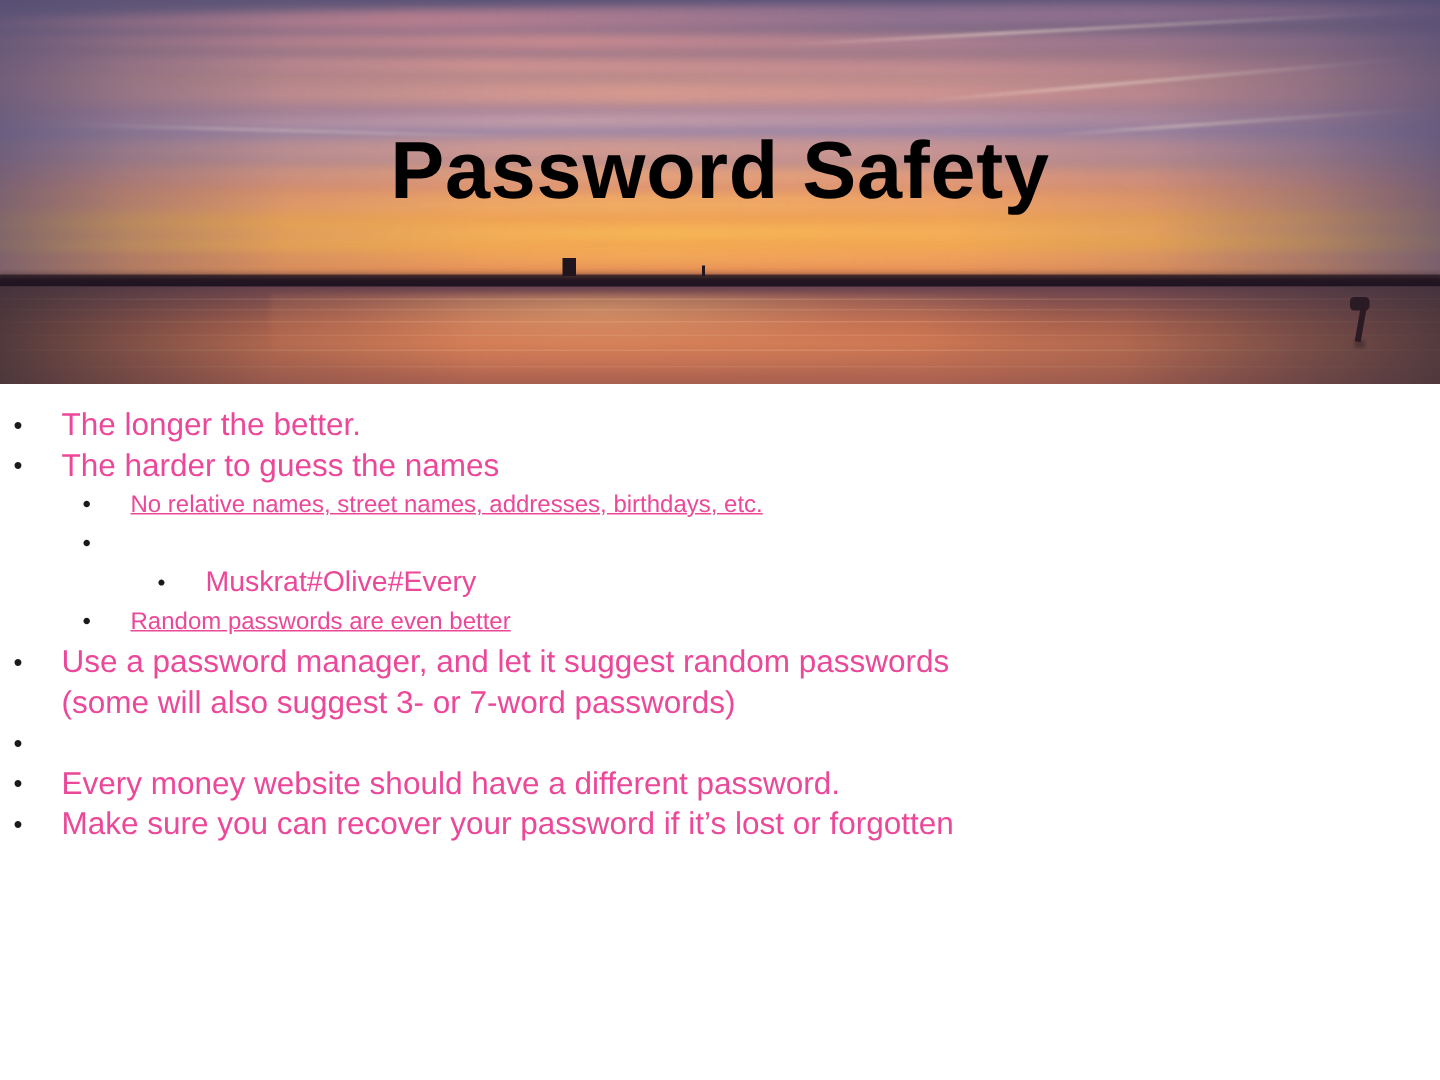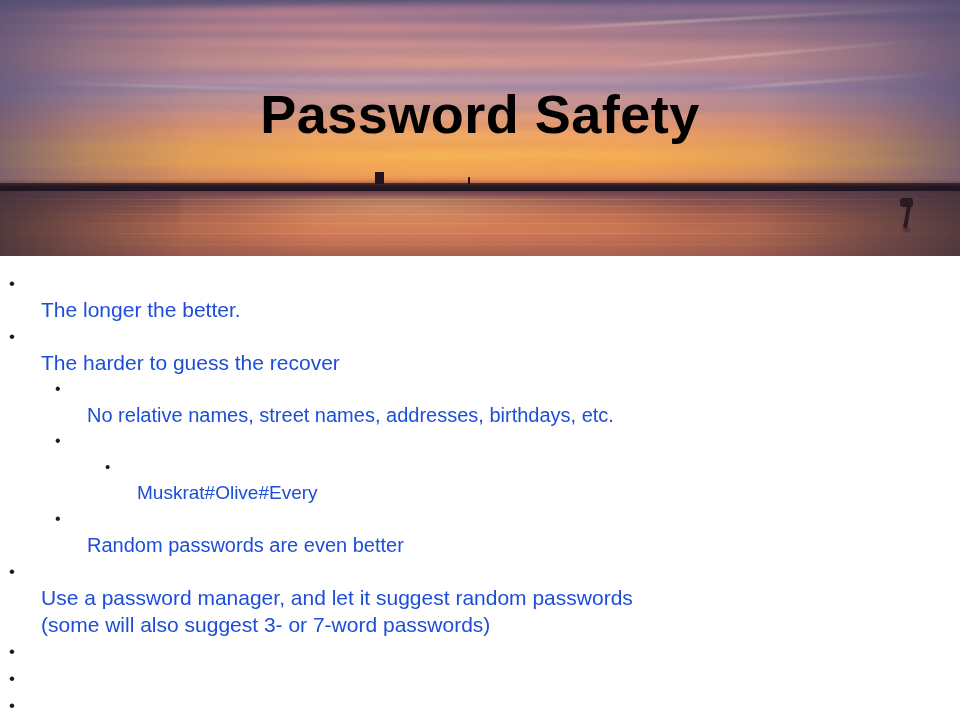--- a/index.html
+++ b/index.html
@@ -250,32 +250,31 @@
     align-items: flex-start;
   }
   .dot {
     flex: 0 0 auto;
     text-align: left;
     color: #1a1a1a;
     user-select: none;
   }
   .txt {
     flex: 0 1 auto;
-    color: #1d4ed8;
-    margin-top: 26px;
+    color: #ec4899;
   }
 
   
   .lvl1 { margin-bottom: 0px; }
   .lvl1 .dot { width: 32px; padding-left: 9px; font-size: 17px; line-height: 27px; }
   .lvl1 .txt { font-size: 21px; line-height: 27px; max-width: 620px; }
 
   
   .lvl2 .dot { width: 32px; padding-left: 55px; font-size: 16px; line-height: 26px; }
-  .lvl2 .txt { font-size: 20px; line-height: 26px; max-width: 560px; }
+  .lvl2 .txt { font-size: 16px; line-height: 26px; max-width: 560px; text-decoration: underline; }
 
   
   .lvl3 .dot { width: 32px; padding-left: 105px; font-size: 15px; line-height: 26px; }
   .lvl3 .txt { font-size: 19px; line-height: 26px; max-width: 520px; }
 </style>
 </head>
 <body>
 
 <div class="slide">
 
@@ -328,21 +327,21 @@
 
   <div class="body">
 
     <div class="bullet-row lvl1">
       <span class="dot">•</span>
       <span class="txt">The longer the better.</span>
     </div>
 
     <div class="bullet-row lvl1">
       <span class="dot">•</span>
-      <span class="txt">The harder to guess the recover</span>
+      <span class="txt">The harder to guess the names</span>
     </div>
 
     <div class="bullet-row lvl2">
       <span class="dot">•</span>
       <span class="txt">No relative names, street names, addresses, birthdays, etc.</span>
     </div>
 
     <div class="bullet-row lvl2">
       <span class="dot">•</span>
     </div>
@@ -361,20 +360,22 @@
       <span class="dot">•</span>
       <span class="txt">Use a password manager, and let it suggest random passwords (some will also suggest 3- or 7-word passwords)</span>
     </div>
 
     <div class="bullet-row lvl1">
       <span class="dot">•</span>
     </div>
 
     <div class="bullet-row lvl1">
       <span class="dot">•</span>
-    </div>
-
-    <div class="bullet-row lvl1">
-      <span class="dot">•</span>
+      <span class="txt">Every money website should  have a different password.</span>
+    </div>
+
+    <div class="bullet-row lvl1">
+      <span class="dot">•</span>
+      <span class="txt">Make sure you can recover your password if it’s lost or forgotten</span>
     </div>
 
   </div>
 </div>
 
 </body></html>

